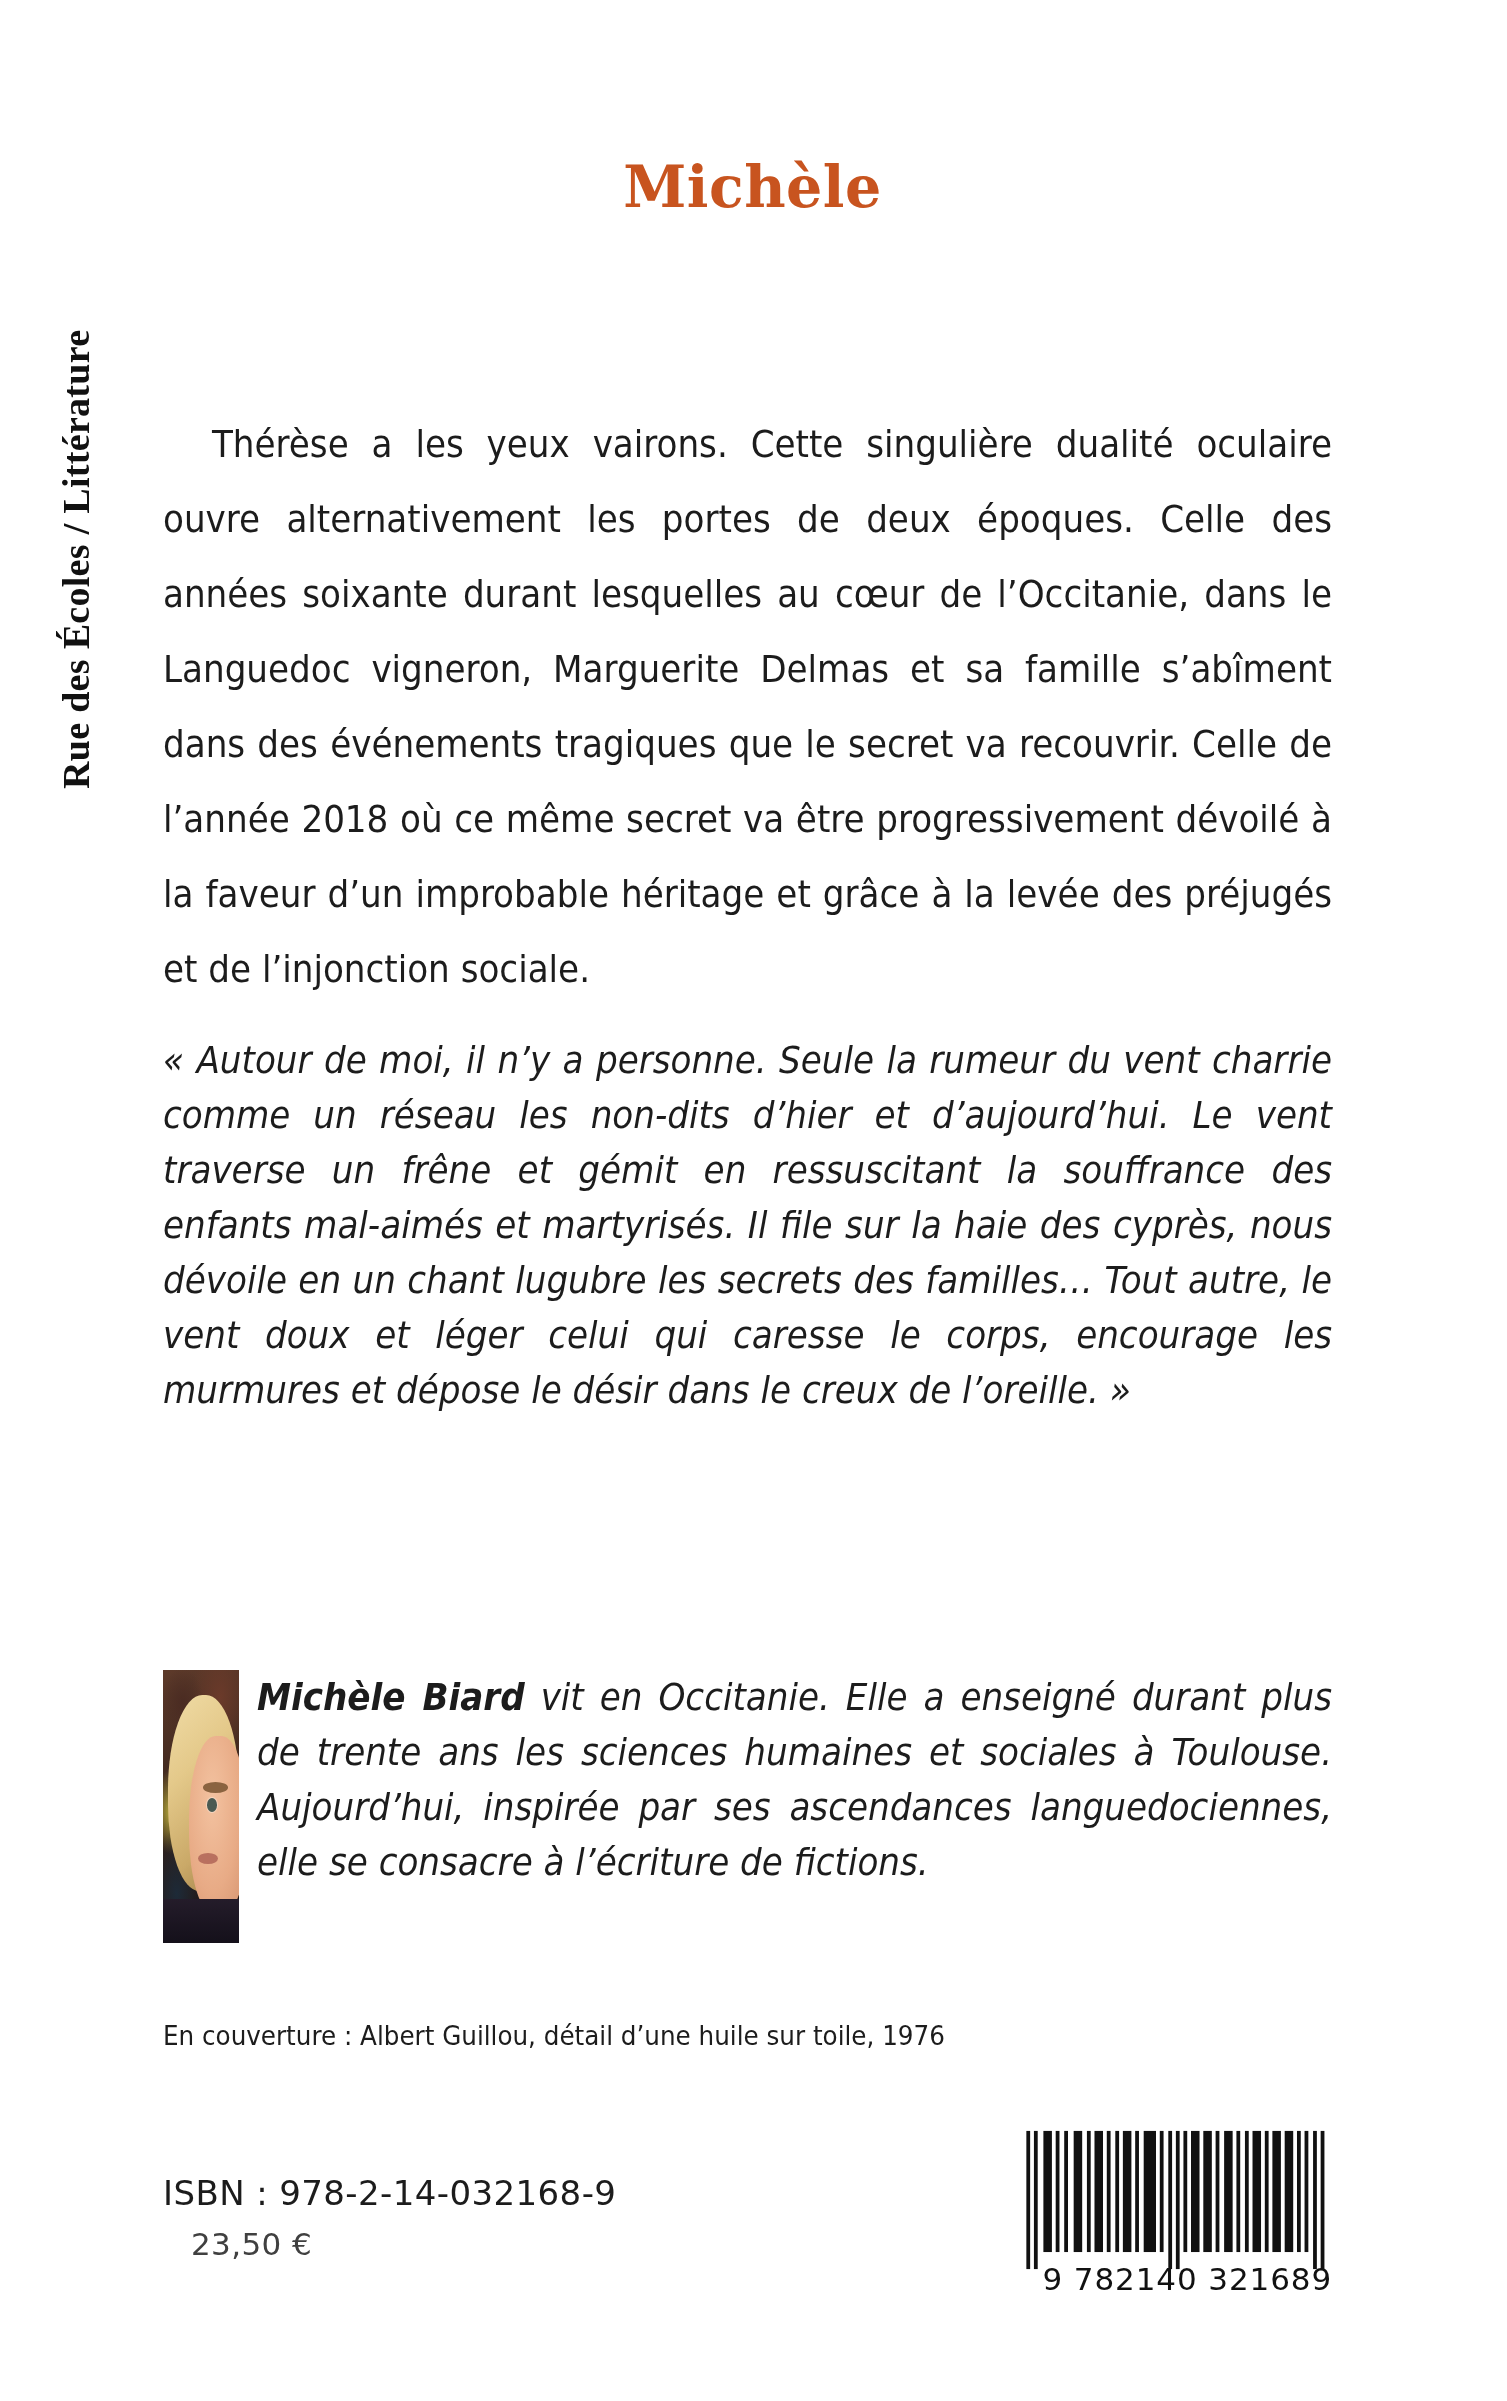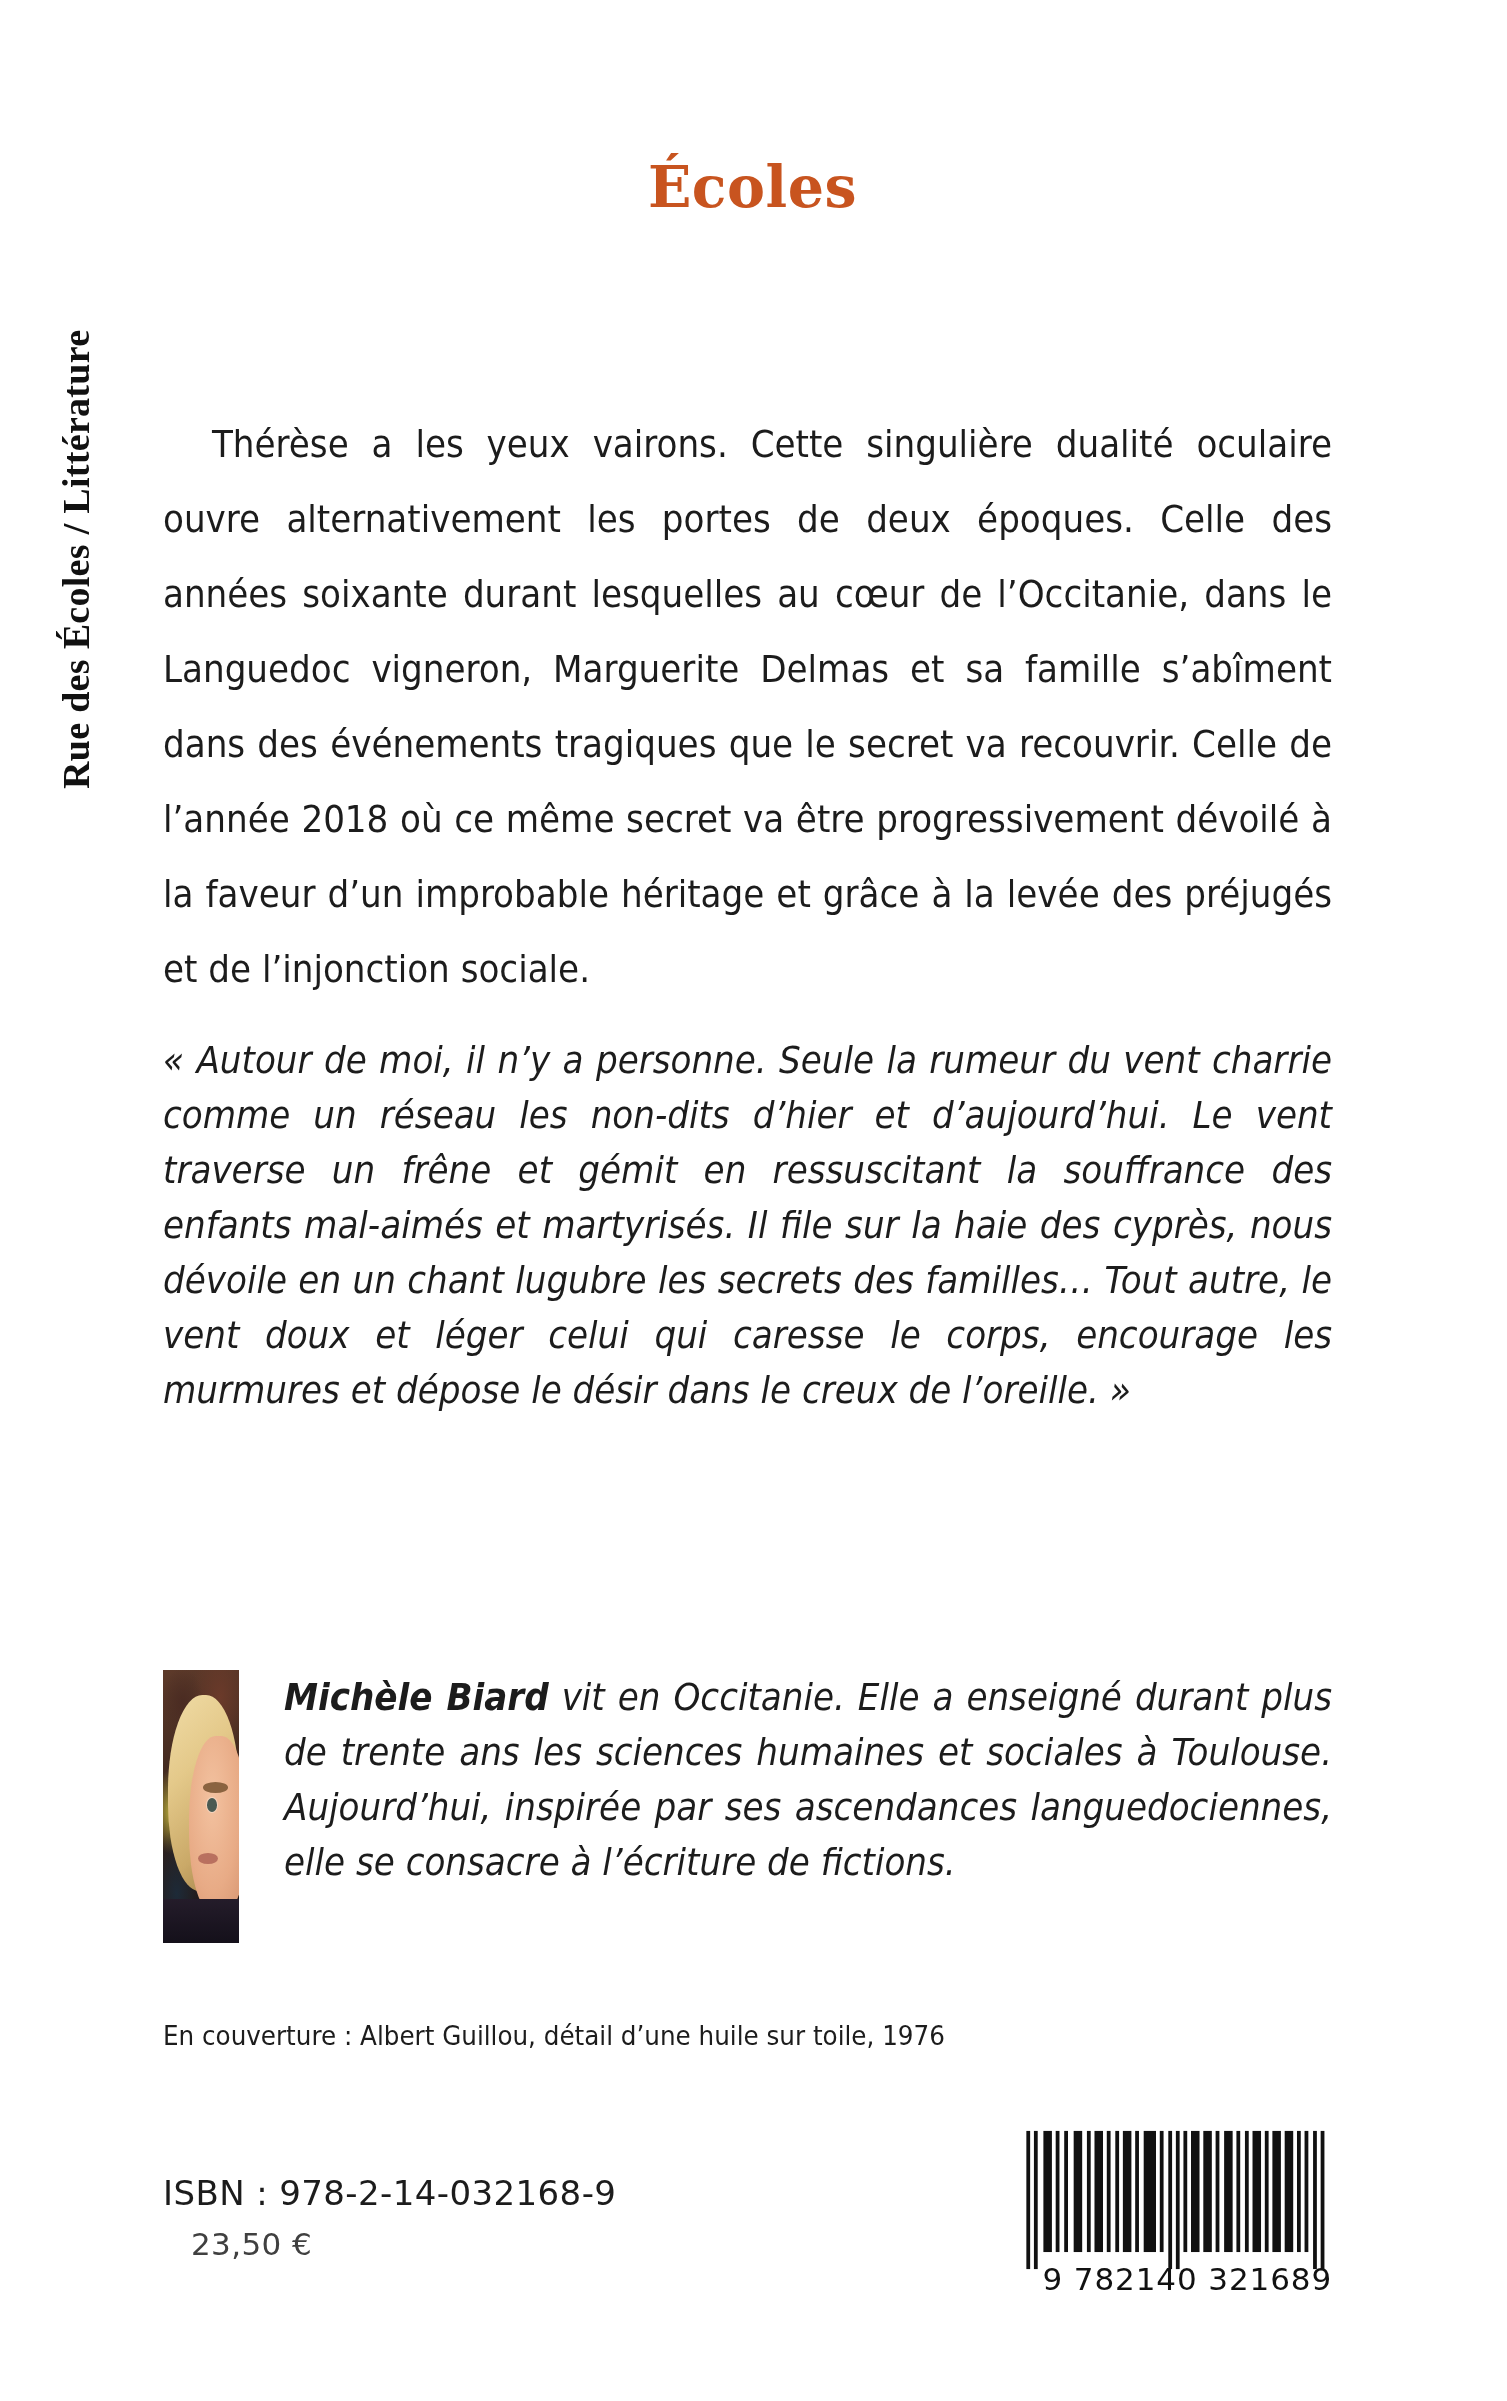--- a/index.html
+++ b/index.html
@@ -171,21 +171,21 @@
     position: absolute;
     left: 0;
     bottom: 0;
     width: 100%;
     height: 16%;
     background: linear-gradient(180deg, #241c2a 0%, #14101a 100%);
   }
 
   .bio-text {
     flex: 1 1 auto;
-    padding-left: 45px;
+    padding-left: 18px;
     font-family: "DejaVu Sans Condensed", "Liberation Sans Narrow", "Liberation Sans", sans-serif;
     font-stretch: condensed;
     font-style: italic;
     font-size: 38px;
     line-height: 55px;
     text-align: justify;
     color: #1c1c1c;
   }
   .bio-text b {
     font-weight: bold;
@@ -254,21 +254,21 @@
 </style>
 </head>
 <body>
 
 <div id="back-cover">
 
   <div class="spine">
     <div class="spine-text">Rue des Écoles / Littérature</div>
   </div>
 
-  <div class="title">Écoles</div>
+  <div class="title">Michèle</div>
 
   <div class="col blurb">Thérèse a les yeux vairons. Cette singulière dualité oculaire ouvre alternativement les portes de deux époques. Celle des années soixante durant lesquelles au cœur de l’Occitanie, dans le Languedoc vigneron, Marguerite Delmas et sa famille s’abîment dans des événements tragiques que le secret va recouvrir. Celle de l’année 2018 où ce même secret va être progressivement dévoilé à la faveur d’un improbable héritage et grâce à la levée des préjugés et de l’injonction sociale.</div>
 
   <div class="col quote">« Autour de moi, il n’y a personne. Seule la rumeur du vent charrie comme un réseau les non-dits d’hier et d’aujourd’hui. Le vent traverse un frêne et gémit en ressuscitant la souffrance des enfants mal-aimés et martyrisés. Il file sur la haie des cyprès, nous dévoile en un chant lugubre les secrets des familles… Tout autre, le vent doux et léger celui qui caresse le corps, encourage les murmures et dépose le désir dans le creux de l’oreille. »</div>
 
   <div class="bio-row">
     <div class="author-photo">
       <div class="ph-bg"></div>
       <div class="ph-hair"></div>
       <div class="ph-face"></div>

